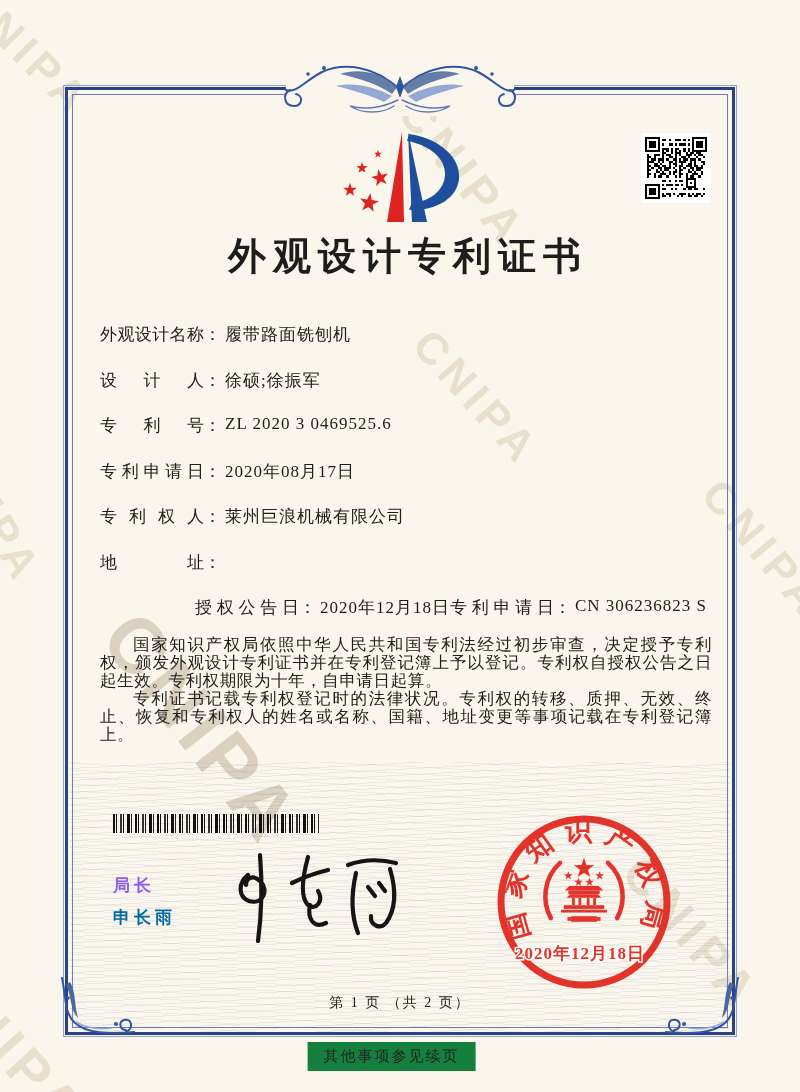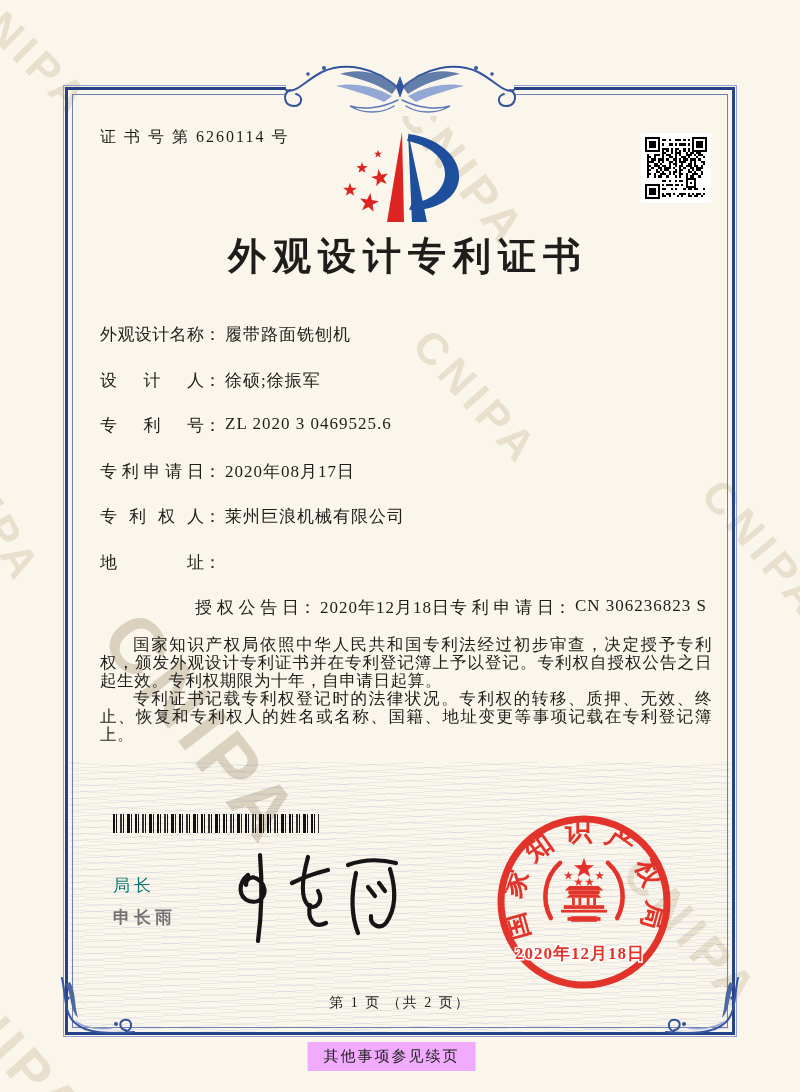--- a/index.html
+++ b/index.html
@@ -36,27 +36,27 @@
   .paras{position:absolute;left:100px;right:88px;top:636px;z-index:2;font-size:16.5px;line-height:18px;
          letter-spacing:0.6px;text-align:justify;}
   .paras p{margin:0;text-indent:2em;}
   
   .barcode{position:absolute;left:113px;top:814px;width:206px;height:19px;z-index:2;
     background:repeating-linear-gradient(90deg,
       #111 0 2px,rgba(0,0,0,0) 2px 3px,#111 3px 4px,rgba(0,0,0,0) 4px 7px,
       #333 7px 9px,rgba(0,0,0,0) 9px 10px,#111 10px 11px,rgba(0,0,0,0) 11px 14px,
       #111 14px 17px,rgba(0,0,0,0) 17px 18px,#222 18px 19px,rgba(0,0,0,0) 19px 22px);}
   
-  .sig-title{position:absolute;left:113px;top:874px;font-size:17px;font-weight:400;letter-spacing:4px;z-index:2;color:#0f766e;}
-  .sig-name{position:absolute;left:113px;top:906px;font-size:17px;font-weight:600;letter-spacing:4px;z-index:2;color:#737373;}
+  .sig-title{position:absolute;left:113px;top:874px;font-size:17px;font-weight:700;letter-spacing:4px;z-index:2;color:#8b5cf6;}
+  .sig-name{position:absolute;left:113px;top:906px;font-size:17px;font-weight:600;letter-spacing:4px;z-index:2;color:#0369a1;}
   .sig-script{position:absolute;left:222px;top:845px;z-index:3;}
   .seal{position:absolute;left:494px;top:812px;z-index:3;opacity:.93;}
   
   .page-no{position:absolute;left:0;right:0;top:994px;text-align:center;font-size:14px;letter-spacing:2px;z-index:2;}
-  .cont-note{position:absolute;left:50%;top:1042px;transform:translateX(-55%);background:#f0abfc;
+  .cont-note{position:absolute;left:50%;top:1042px;transform:translateX(-55%);background:#15803d;
              padding:5px 16px;font-size:15px;letter-spacing:2px;z-index:2;color:#222;}
   
   .orn-top{position:absolute;left:280px;top:56px;z-index:2;}
   .orn-bl{position:absolute;left:56px;top:976px;z-index:2;}
   .orn-br{position:absolute;left:664px;top:976px;z-index:2;transform:scaleX(-1);}
 </style>
 </head>
 <body>
 
 <div class="page">
@@ -107,21 +107,20 @@
     <g fill="none" stroke="#33549e" stroke-width="2" stroke-linecap="round">
       <path d="M6,2 C10,20 8,36 18,46 C30,58 54,58 78,56"></path>
       <path d="M70,56 C78,52 76,42 68,44 C62,46 64,54 70,54"></path>
       <path d="M20,46 C30,52 44,54 56,52" stroke="#93a8d4" stroke-width="1.5"></path>
       <path d="M10,8 C16,22 14,34 22,42 C18,28 20,16 14,6 Z" fill="#49699f" stroke="none"></path>
       <circle cx="60" cy="48" r="2" fill="#33549e" stroke="none"></circle>
       <circle cx="12" cy="22" r="1.8" fill="#33549e" stroke="none"></circle>
     </g>
   </svg>
 
-  <div class="cert-no">证 书 号 第 6260114 号</div>
 
   <svg class="logo" width="136" height="108" viewBox="0 0 136 108">
     <defs>
       <path id="star" d="M0,-10 L2.35,-3.24 9.51,-3.09 3.8,1.24 5.88,8.09 0,4 -5.88,8.09 -3.8,1.24 -9.51,-3.09 -2.35,-3.24 Z"></path>
     </defs>
     <g fill="#dd2420">
       <use href="#star" transform="translate(42,30) scale(0.42)"></use>
       <use href="#star" transform="translate(26,44) scale(0.6)"></use>
       <use href="#star" transform="translate(44,54) scale(0.9) rotate(-12)"></use>
       <use href="#star" transform="translate(14,66) scale(0.72)"></use>

